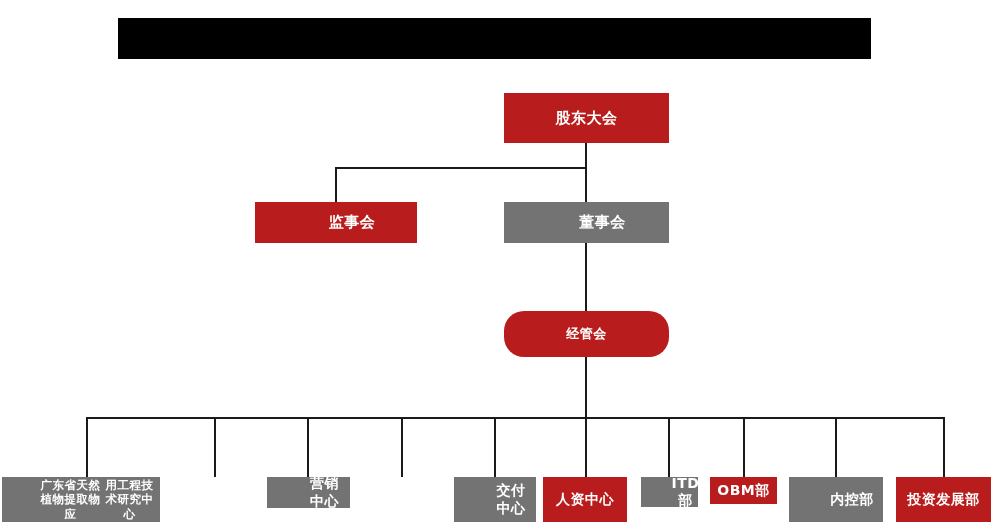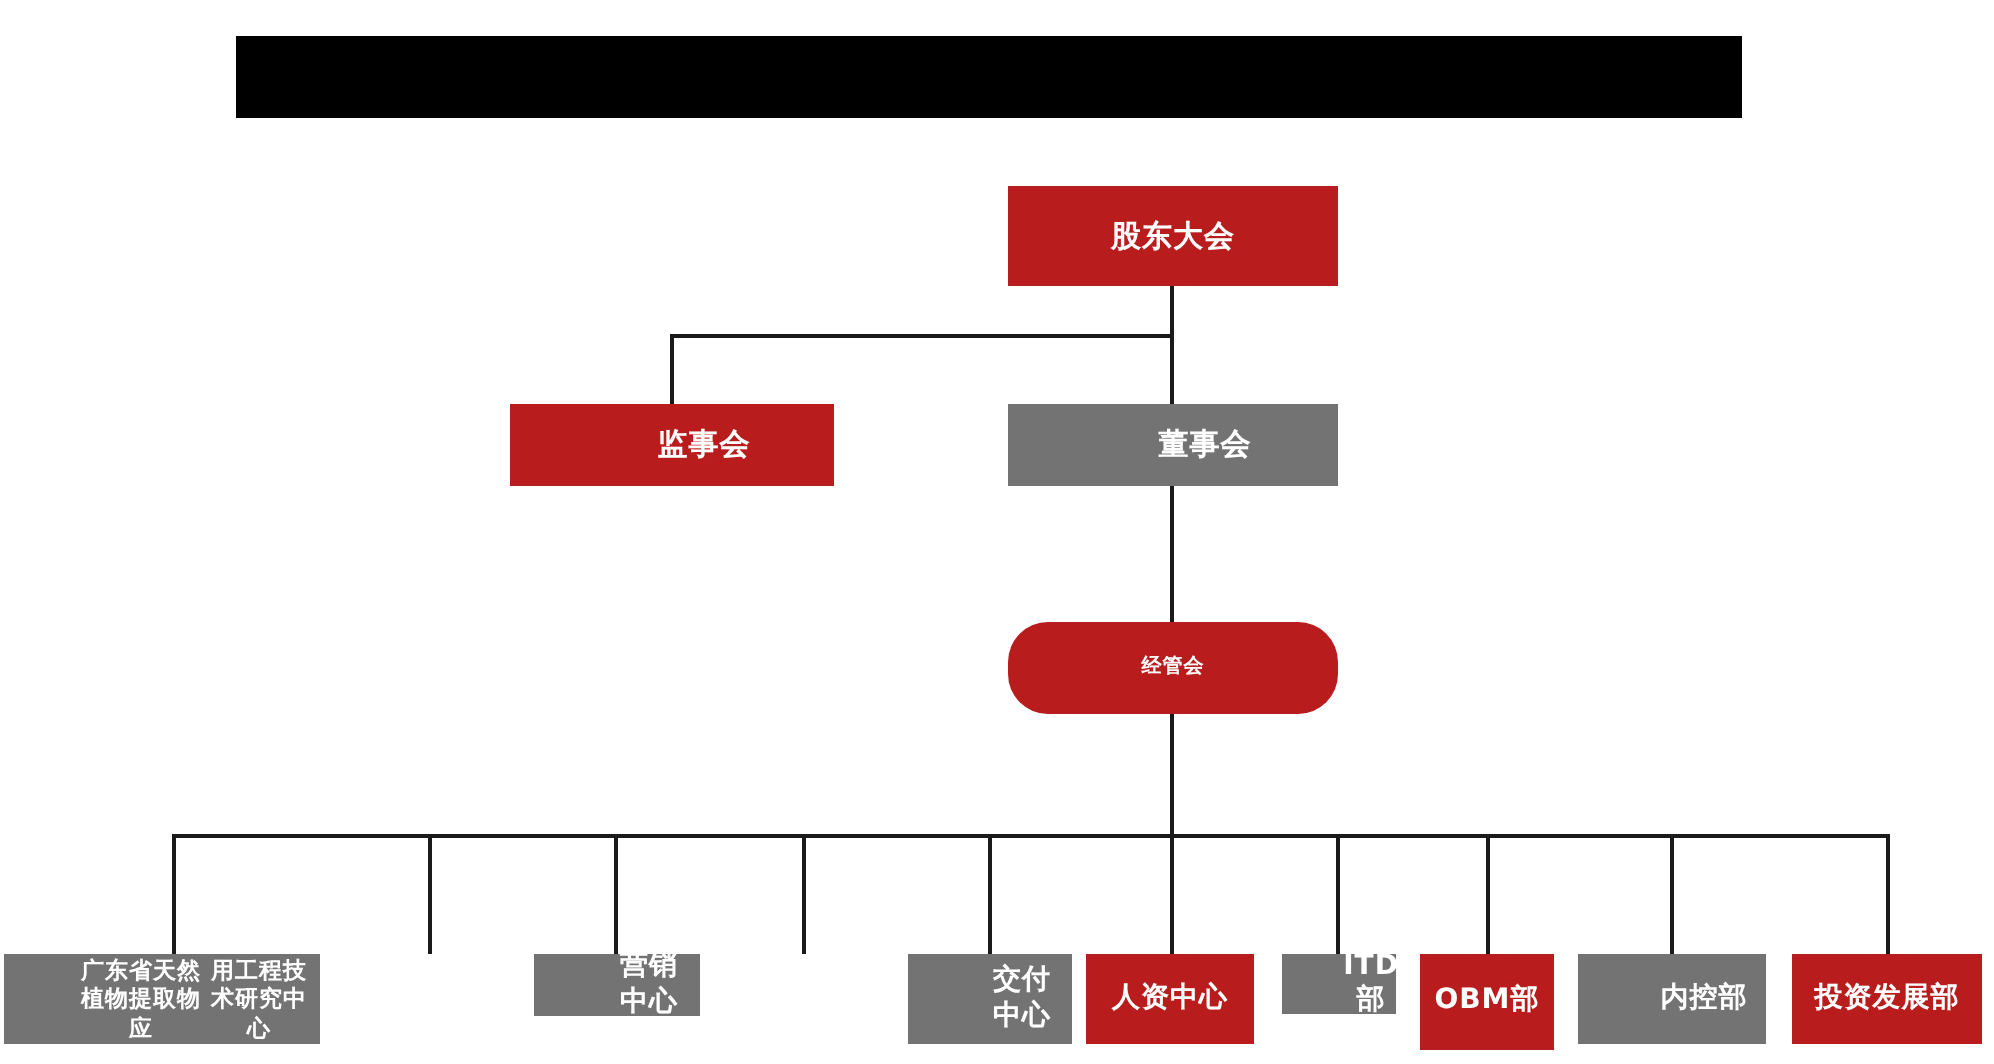--- a/index.html
+++ b/index.html
@@ -36,21 +36,21 @@
     font-weight: bold;
     letter-spacing: 0.5px;
     line-height: 1.25;
     padding: 2px 4px;
   }
   .node.dark  { background: #b91c1c; }
   .node.light { background: #737373; padding-left: 36px; }
 
   .node-lvl1 { font-size: 15px; }
   .node-lvl2 { font-size: 15px; }
-  .node-lvl3 { font-size: 10px; border-radius: 20px; }
+  .node-lvl3 { font-size: 13px; border-radius: 20px; }
   .node-lvl4 { font-size: 14px; }
   .node-lvl4.small { font-size: 11.5px; font-weight: bold; }
 
   .connector {
     position: absolute;
     background: #1a1a1a;
   }
   .connector.v { width: 2px; }
   .connector.h { height: 2px; }
 </style>
@@ -98,19 +98,19 @@
 
   <div class="node light node-lvl4" style="left:267px; top:477px; width:83px; height:31px;">营销中心</div>
 
 
   <div class="node light node-lvl4" style="left:454px; top:477px; width:82px; height:45px;">交付中心</div>
 
   <div class="node dark node-lvl4" style="left:543px; top:477px; width:84px; height:45px;">人资中心</div>
 
   <div class="node light node-lvl4" style="left:641px; top:477px; width:57px; height:30px;">ITD部</div>
 
-  <div class="node dark node-lvl4" style="left:710px; top:477px; width:67px; height:48px;">OBM部</div>
+  <div class="node dark node-lvl4" style="left:710px; top:477px; width:67px; height:27px;">OBM部</div>
 
   <div class="node light node-lvl4" style="left:789px; top:477px; width:94px; height:45px;">内控部</div>
 
   <div class="node dark node-lvl4" style="left:896px; top:477px; width:95px; height:45px;">投资发展部</div>
 
 </div>
 
 </body></html>

